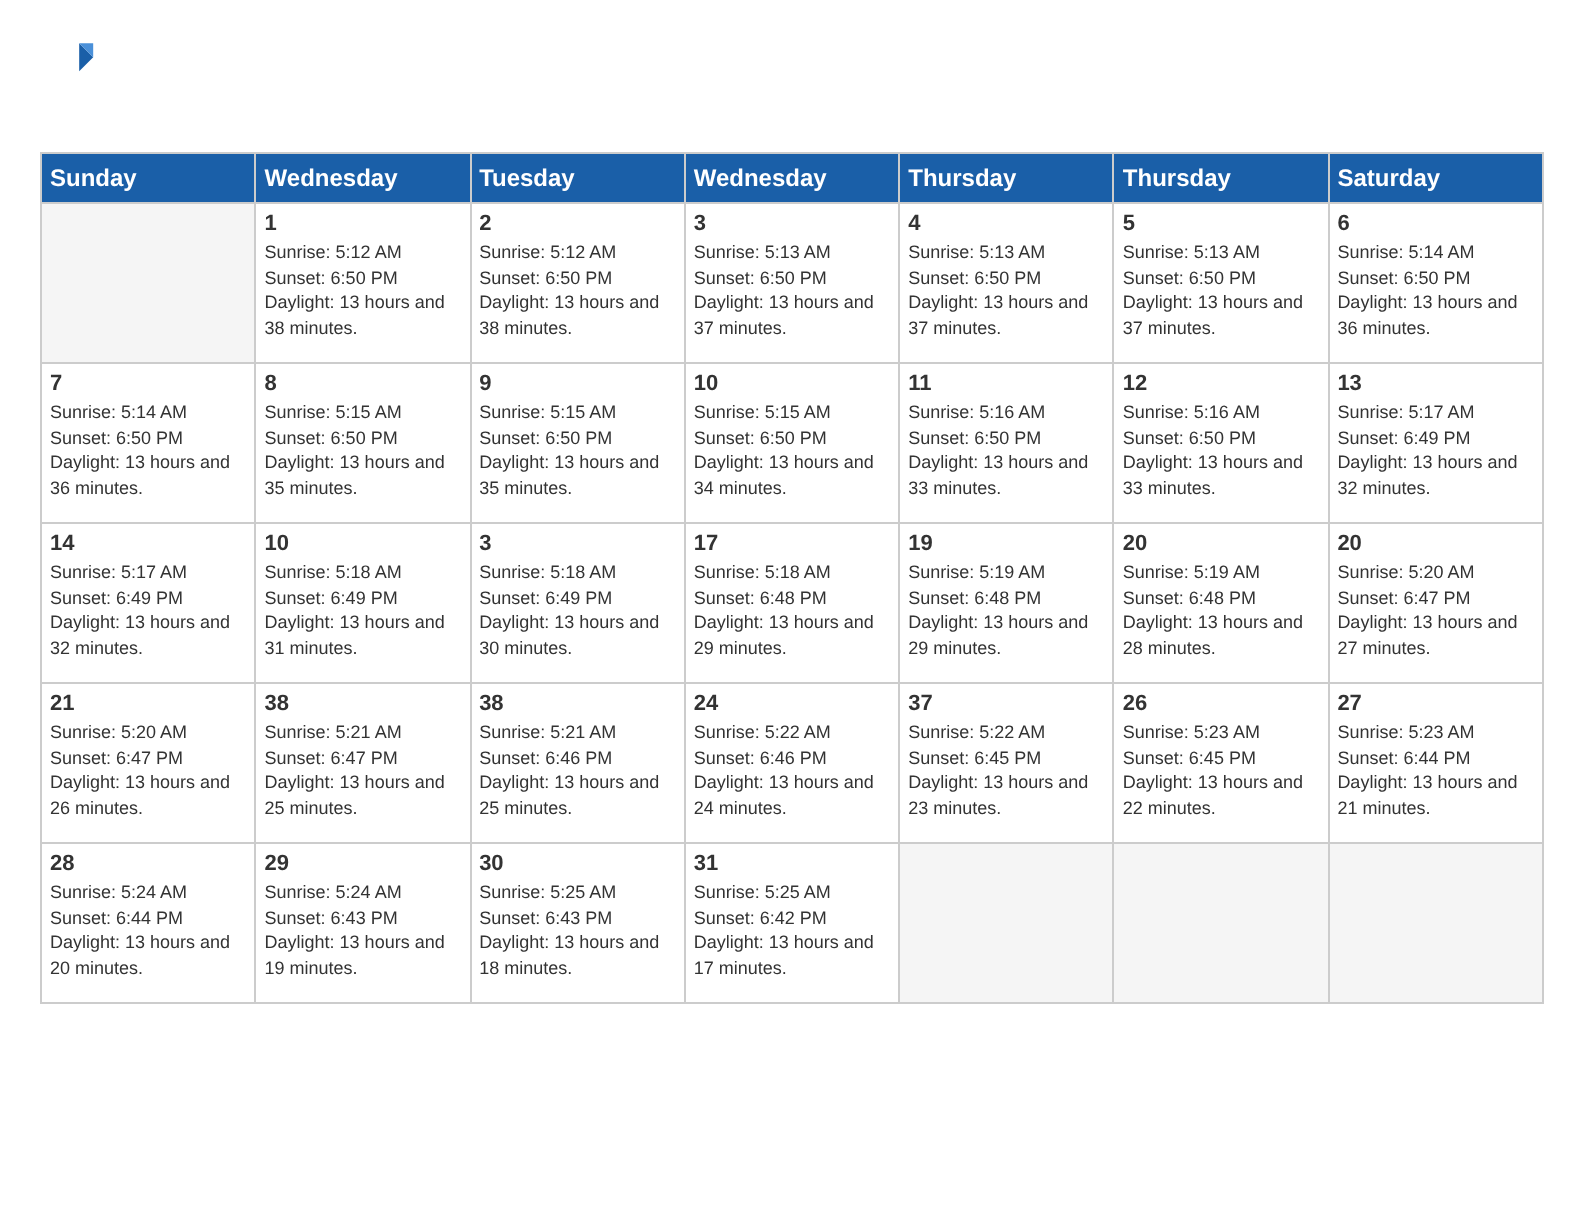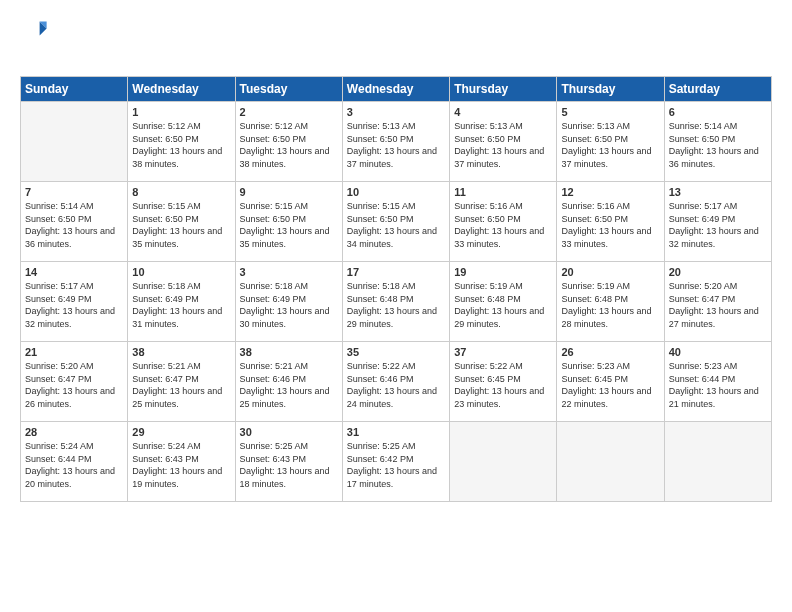--- a/index.html
+++ b/index.html
@@ -224,33 +224,33 @@
           </td>
           <td>
             <span class="day-num">38</span>
 <div class="cell-text">Sunrise: 5:21 AM<br>Sunset: 6:47 PM<br>Daylight: 13 hours and 25 minutes.</div>
           </td>
           <td>
             <span class="day-num">38</span>
 <div class="cell-text">Sunrise: 5:21 AM<br>Sunset: 6:46 PM<br>Daylight: 13 hours and 25 minutes.</div>
           </td>
           <td>
-            <span class="day-num">35</span>
+            <span class="day-num">24</span>
 <div class="cell-text">Sunrise: 5:22 AM<br>Sunset: 6:46 PM<br>Daylight: 13 hours and 24 minutes.</div>
           </td>
           <td>
             <span class="day-num">37</span>
 <div class="cell-text">Sunrise: 5:22 AM<br>Sunset: 6:45 PM<br>Daylight: 13 hours and 23 minutes.</div>
           </td>
           <td>
             <span class="day-num">26</span>
 <div class="cell-text">Sunrise: 5:23 AM<br>Sunset: 6:45 PM<br>Daylight: 13 hours and 22 minutes.</div>
           </td>
           <td>
-            <span class="day-num">40</span>
+            <span class="day-num">27</span>
 <div class="cell-text">Sunrise: 5:23 AM<br>Sunset: 6:44 PM<br>Daylight: 13 hours and 21 minutes.</div>
           </td>
         </tr>
         <tr>
           <td>
             <span class="day-num">28</span>
 <div class="cell-text">Sunrise: 5:24 AM<br>Sunset: 6:44 PM<br>Daylight: 13 hours and 20 minutes.</div>
           </td>
           <td>
             <span class="day-num">29</span>

